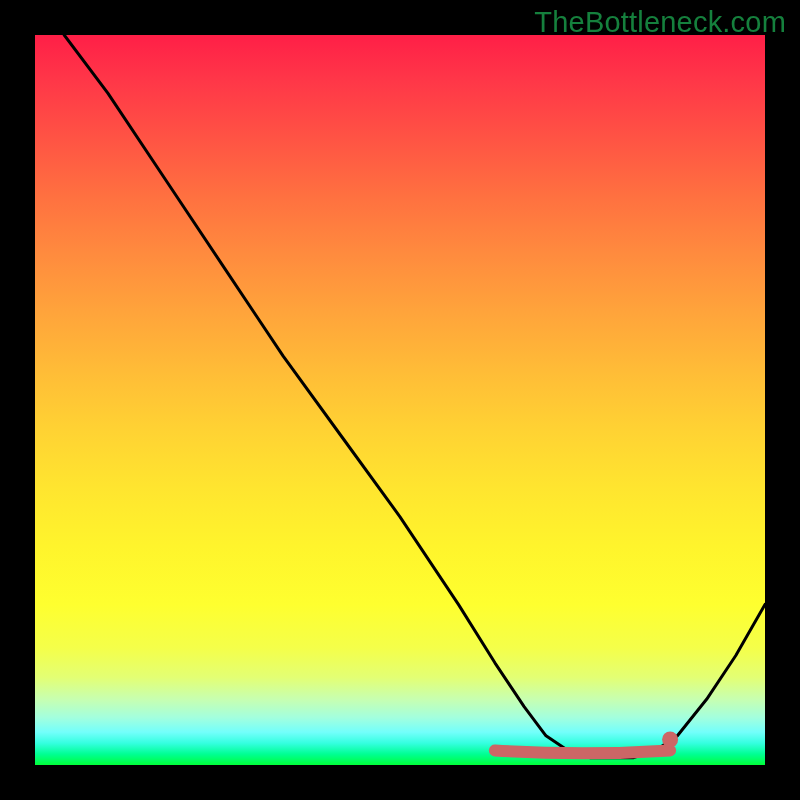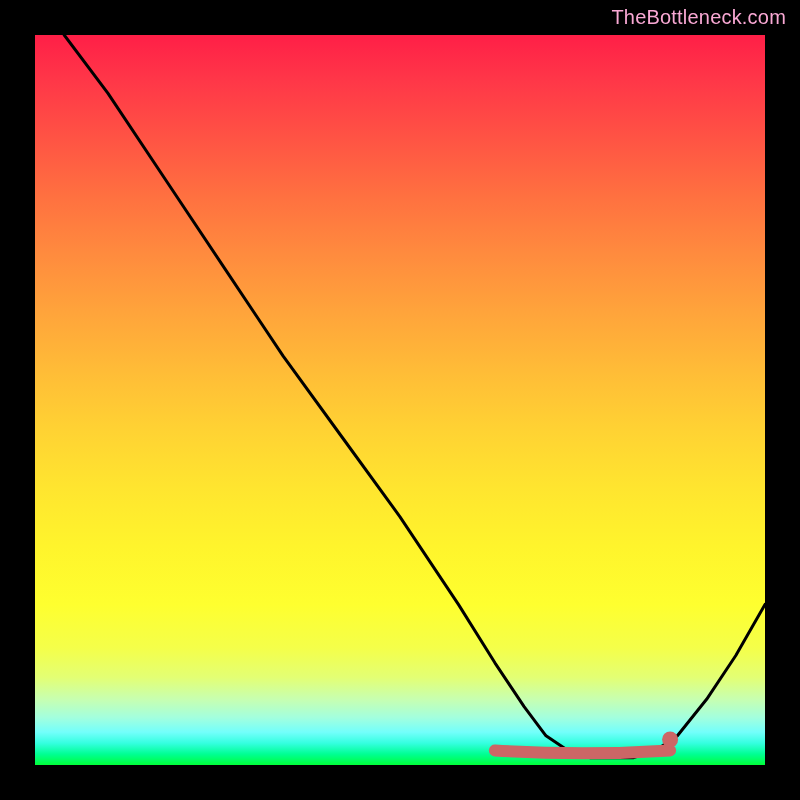--- a/index.html
+++ b/index.html
@@ -52,22 +52,22 @@
   }
   .curve {
     position: absolute;
     left: 0; top: 0;
   }
   .watermark {
     position: absolute;
     top: 6px;
     right: 14px;
     font-family: Arial, Helvetica, sans-serif;
-    font-size: 20px;
-    color: #f9a8d4;
+    font-size: 29px;
+    color: #15803d;
     font-weight: 500;
     letter-spacing: 0.2px;
   }
 </style>
 </head>
 <body>
 
 <div class="frame">
   <div class="plot">
     <div class="gradient"></div>

